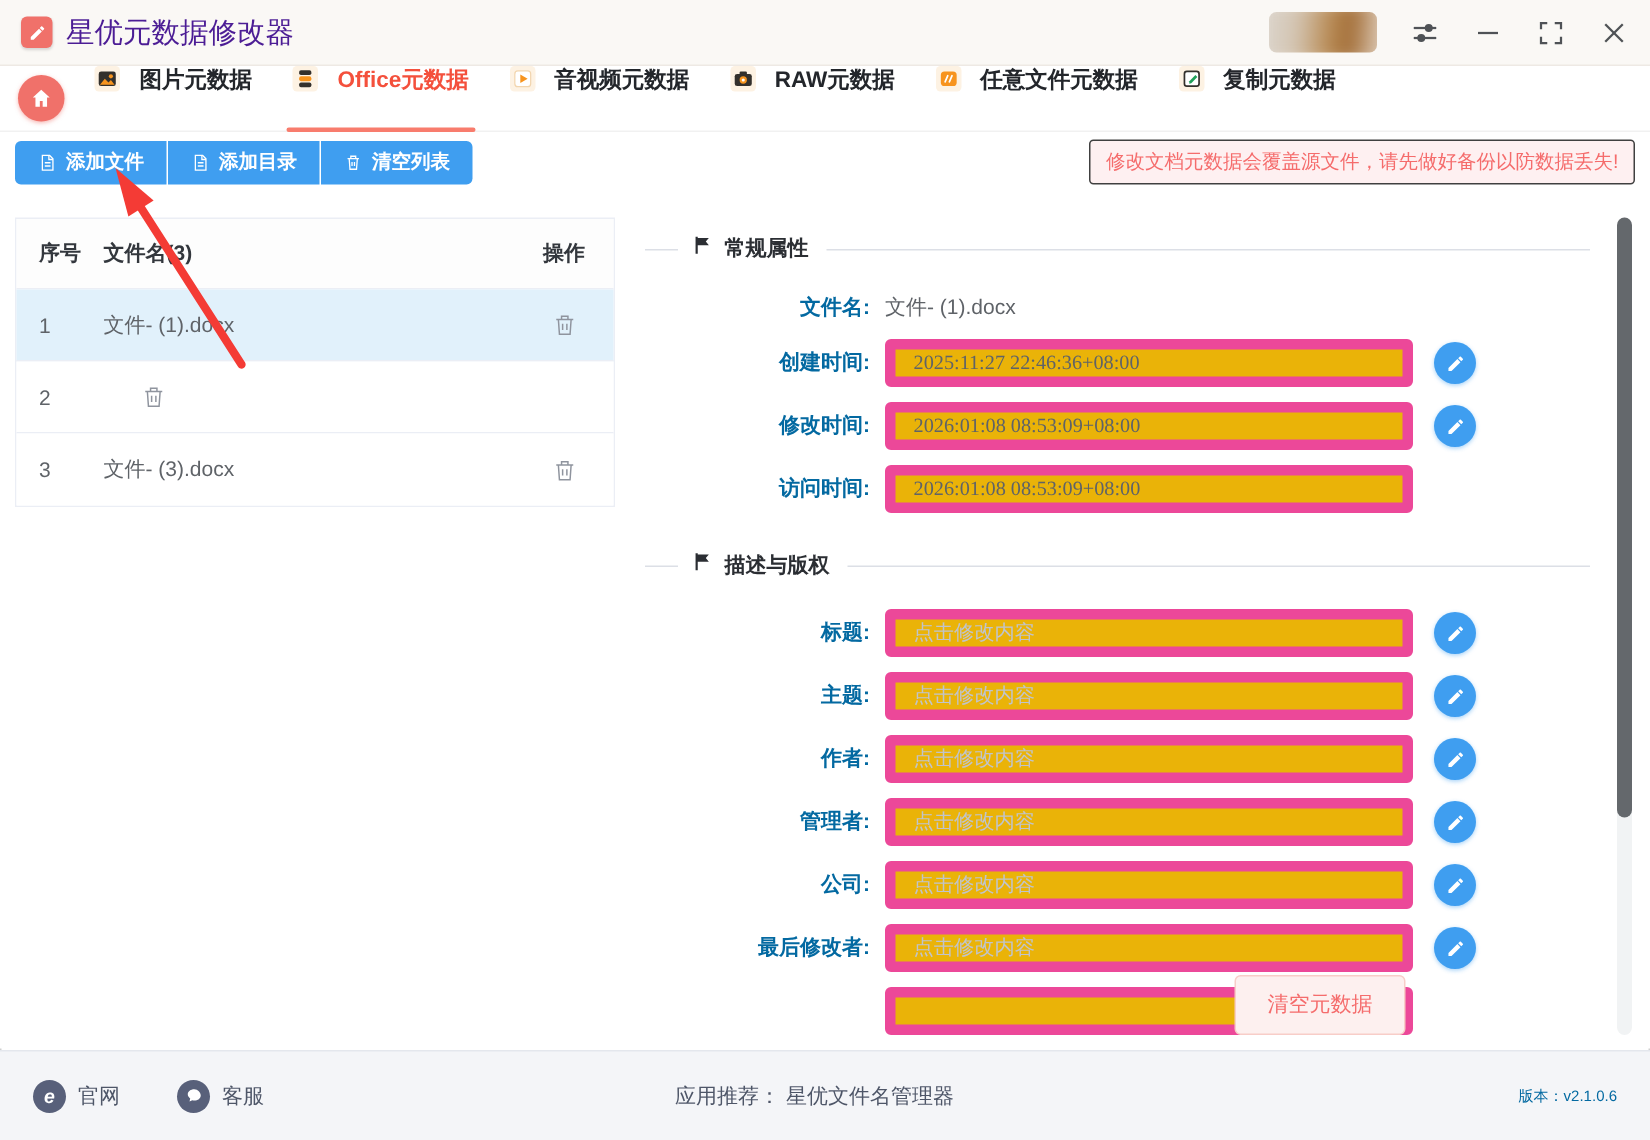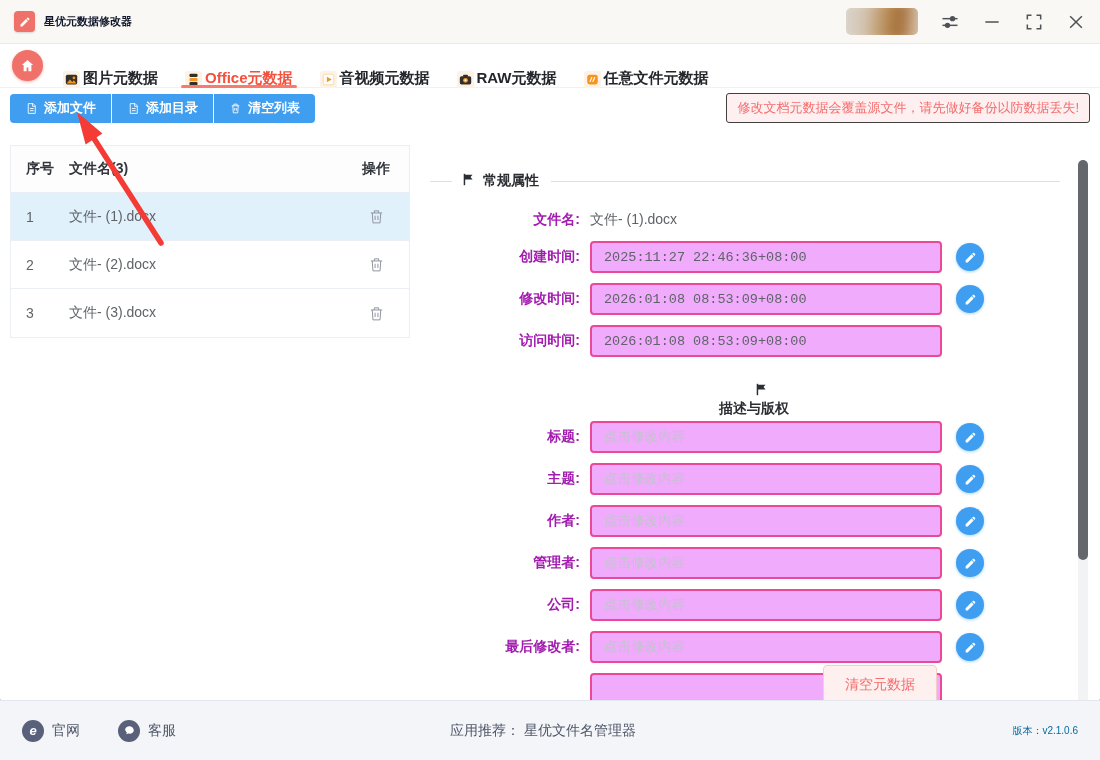--- a/index.html
+++ b/index.html
@@ -4,34 +4,34 @@
 <style>
   * { margin:0; padding:0; box-sizing:border-box; }
   html,body { width:1100px; height:760px; }
   body { font-family:"Liberation Sans","DejaVu Sans",sans-serif; background:#fff; position:relative; overflow:hidden; }
   .window { position:absolute; inset:0; background:#fff; box-shadow:inset 0 0 0 1px #cfcfcf; }
 
   
   .titlebar { height:44px; background:#faf8f5; display:flex; align-items:center; padding:0 14px; border-bottom:1px solid #eee9e4; }
   .appicon { width:21px; height:21px; border-radius:4px; background:#f0716a; display:flex; align-items:center; justify-content:center; margin-right:9px; box-shadow:0 1px 2px rgba(0,0,0,.15); }
   .appicon svg { width:12px; height:12px; fill:#fff; }
-  .apptitle { font-size:11px; font-weight:bold; color:#0f172a; }
+  .apptitle { font-size:19px; font-weight:normal; color:#4c1d95; }
   .titlebar-right { margin-left:auto; display:flex; align-items:center; gap:22px; }
   .avatar-blur { width:72px; height:27px; border-radius:5px; overflow:hidden; position:relative; }
   .avatar-blur::before { content:""; position:absolute; inset:-8px;
       background:linear-gradient(95deg,#ddd8d2 0%,#d4c6b4 30%,#b98c56 55%,#a06a33 70%,#d8c2ab 90%);
       filter:blur(6px); }
   .tbtn { width:20px; height:20px; display:flex; align-items:center; justify-content:center; cursor:pointer; }
   .tbtn svg { stroke:#4f5256; stroke-width:1.8; fill:none; }
 
   
   .tabbar { height:44px; background:#fff; display:flex; align-items:center; padding-left:12px; border-bottom:1px solid #f1f1f1; }
   .homebtn { width:31px; height:31px; border-radius:50%; background:#f0716a; display:flex; align-items:center; justify-content:center; margin-right:20px; cursor:pointer; box-shadow:0 1px 3px rgba(240,113,106,.5); }
   .homebtn svg { width:15px; height:15px; fill:#fff; }
-  .tab { position:relative; height:44px; display:flex; align-items:flex-end; gap:3px; margin-right:27px; font-size:15px; font-weight:bold; color:#23262b; cursor:pointer; }
+  .tab { position:relative; height:44px; display:flex; align-items:flex-start; gap:13px; margin-right:27px; font-size:15px; font-weight:bold; color:#23262b; cursor:pointer; }
   .tab.active { color:#f4503c; }
   .tab.active::after { content:""; position:absolute; left:-4px; right:-4px; bottom:0; height:3px; border-radius:2px; background:#f87c6d; }
   .tabicon { width:17px; height:17px; border-radius:3px; background:#fdf2e3; display:inline-flex; align-items:center; justify-content:center; }
   .tabicon svg { width:13px; height:13px; }
 
   
   .toolbar { height:40px; display:flex; align-items:center; justify-content:space-between; padding:0 10px; background:#fff; }
   .btn-group { display:flex; }
   .tb-btn { height:29px; background:#3f9ef0; color:#fff; font-size:13px; font-weight:bold; display:flex; align-items:center; gap:6px; padding:0 15px; cursor:pointer; margin-right:1px; }
   .tb-btn:first-child { border-radius:4px 0 0 4px; }
@@ -48,37 +48,37 @@
   .ft-row { display:flex; height:48px; align-items:center; border-bottom:1px solid #ebeef5; font-size:14px; color:#5f6368; cursor:pointer; background:#fff; }
   .ft-row:last-child { border-bottom:none; }
   .ft-row.selected { background:#e1f1fb; }
   .c-idx { width:58px; padding-left:15px; }
   .c-name { flex:1; }
   .c-act { width:66px; display:flex; justify-content:center; }
   .trash { width:17px; height:17px; cursor:pointer; }
   .trash svg { width:17px; height:17px; stroke:#8f949e; stroke-width:1.4; fill:none; }
 
   
-  .form-panel { position:absolute; left:430px; top:15px; width:660px; height:571px; overflow:hidden; padding-top:28px; background:#fff; }
+  .form-panel { position:absolute; left:430px; top:0; width:660px; height:571px; overflow:hidden; padding-top:28px; background:#fff; }
   .sectionhead { display:flex; align-items:center; height:20px; margin-bottom:18px; }
   .sec-dash { width:22px; height:1px; background:#dcdfe6; }
   .sec-flag { margin:0 8px 0 10px; }
   .sec-flag svg { width:13px; height:13px; stroke:#2b2e33; stroke-width:1.8; fill:#2b2e33; }
   .sec-title { font-size:14px; font-weight:bold; color:#2b2e33; margin-right:12px; }
   .sec-line { flex:1; height:1px; background:#dcdfe6; margin-right:30px; }
   .frow { display:flex; align-items:center; margin-bottom:8px; }
   .frow.text-row { height:22px; margin-bottom:9px; }
   .frow.input-row { height:34px; }
-  .flabel { width:150px; text-align:right; font-size:14px; font-weight:bold; color:#a21caf; flex:0 0 150px; }
+  .flabel { width:150px; text-align:right; font-size:14px; font-weight:bold; color:#0369a1; flex:0 0 150px; }
   .fvalue { margin-left:10px; font-size:14px; color:#5f6368; }
-  .finput { margin-left:10px; width:352px; height:32px; border:2px solid #ec4899; border-radius:4px; padding:0 12px; font-size:13.5px; color:#5f6368; outline:none; background:#f0abfc; font-family:Liberation Mono, monospace; }
+  .finput { margin-left:10px; width:352px; height:32px; border:7px solid #ec4899; border-radius:4px; padding:0 12px; font-size:13.5px; color:#5f6368; outline:none; background:#eab308; font-family:Liberation Serif, serif; }
   .finput::placeholder { color:#c0c4cc; }
   .editbtn { margin-left:14px; width:28px; height:28px; border-radius:50%; background:#3f9ef0; display:flex; align-items:center; justify-content:center; cursor:pointer; box-shadow:0 1px 3px rgba(63,158,240,.45); border:none; flex:0 0 28px; }
   .editbtn svg { width:13px; height:13px; fill:#fff; }
-  .sec2 { margin-top:24px;flex-direction:column; }
+  .sec2 { margin-top:24px; }
 
   
   .float-actions { position:absolute; top:522px; left:393px; display:flex; gap:15px; }
   .act-btn { height:40px; padding:0 21px; font-size:14px; border-radius:4px; cursor:pointer; font-family:inherit; }
   .act-add { background:#ecf5fe; border:1px solid #b6d9f8; color:#3f9ef0; }
   .act-clear { background:#fdf0ef; border:1px solid #f8cdc8; color:#f56c6c; }
 
   
   .vscroll { position:absolute; right:2px; top:17px; width:10px; height:545px; border-radius:5px; background:#f1f3f4; }
   .vthumb { position:absolute; top:0; left:0; width:10px; height:400px; border-radius:5px; background:#64686c; cursor:pointer; }
@@ -185,20 +185,29 @@
       <span>RAW元数据</span>
     </div>
     <div class="tab">
       <span class="tabicon">
         <svg viewBox="0 0 16 16">
             <rect x="1.5" y="2" width="13" height="12" rx="3" fill="#f7941e"></rect>
             <path d="M5 10.5l2.2-5M8.5 10.5l2.2-5" stroke="#fff" stroke-width="1.4" fill="none" stroke-linecap="round"></path>
           </svg>
       </span>
       <span>任意文件元数据</span>
+    </div>
+    <div class="tab">
+      <span class="tabicon">
+        <svg viewBox="0 0 16 16">
+            <rect x="2" y="2" width="12" height="12" rx="2" fill="#fff" stroke="#33302c" stroke-width="1.4"></rect>
+            <path d="M6 10l5-5 1.6 1.6-5 5L6 12z" fill="#1fa05a"></path>
+          </svg>
+      </span>
+      <span>复制元数据</span>
     </div>
   </div>
 
   <div class="toolbar">
     <div class="btn-group">
       <div class="tb-btn">
         <svg viewBox="0 0 24 24">
             <path d="M6 3h9l4 4v14H6z"></path>
             <path d="M14 3v5h5"></path>
             <line x1="9" y1="12" x2="16" y2="12"></line>
@@ -245,21 +254,20 @@
                 <path d="M4 7h16"></path>
                 <path d="M9 7V4h6v3"></path>
                 <path d="M6 7l1 14h10l1-14"></path>
                 <line x1="10" y1="11" x2="10" y2="17"></line>
                 <line x1="14" y1="11" x2="14" y2="17"></line>
               </svg></span>
           </span>
       </div>
       <div class="ft-row">
         <span class="c-idx">2</span>
-        <span class="c-name">文件- (2).docx</span>
         <span class="c-act">
             <span class="trash"><svg viewBox="0 0 24 24">
                 <path d="M4 7h16"></path>
                 <path d="M9 7V4h6v3"></path>
                 <path d="M6 7l1 14h10l1-14"></path>
                 <line x1="10" y1="11" x2="10" y2="17"></line>
                 <line x1="14" y1="11" x2="14" y2="17"></line>
               </svg></span>
           </span>
       </div>

